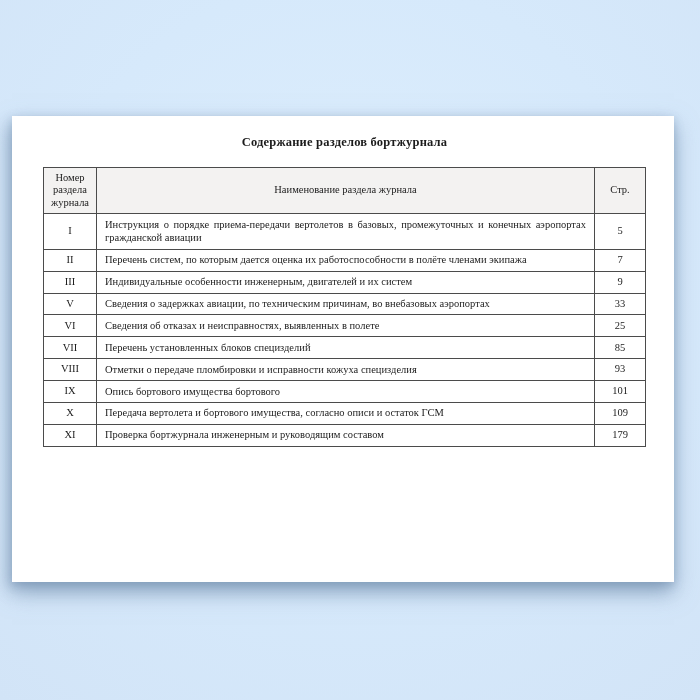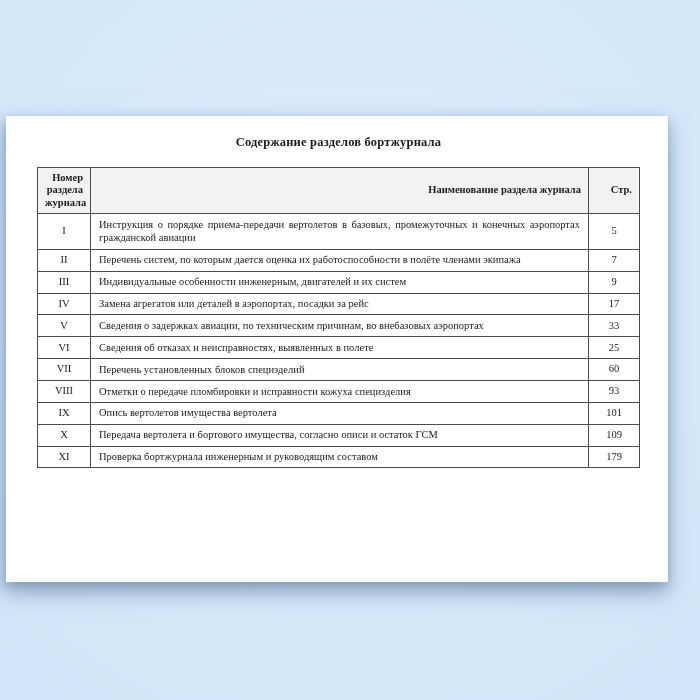--- a/index.html
+++ b/index.html
@@ -8,21 +8,21 @@
     width: 700px;
     height: 700px;
     overflow: hidden;
   }
   body {
     background: radial-gradient(circle at 50% 40%, #ddeefd 0%, #d6e9fb 55%, #d2e4f7 100%);
     font-family: "Liberation Serif", "DejaVu Serif", serif;
   }
   .paper {
     position: absolute;
-    left: 6px;
+    left: 12px;
     top: 116px;
     width: 662px;
     height: 466px;
     background: #ffffff;
     box-shadow: 0 10px 22px rgba(105, 135, 168, 0.55),
                 0 3px 8px rgba(105, 135, 168, 0.35),
                 -4px 8px 14px rgba(105, 135, 168, 0.30);
   }
   .doc-title {
     position: absolute;
@@ -47,22 +47,22 @@
   }
   .toc col.c-num  { width: 53px; }
   .toc col.c-page { width: 51px; }
   .toc th, .toc td {
     border: 1px solid #4b4b4b;
     line-height: 1.18;
     vertical-align: middle;
   }
   .toc th {
     background: #f3f2f1;
-    font-weight: bold;
-    text-align: right;
+    font-weight: normal;
+    text-align: center;
     padding: 4px 7px;
     height: 32px;
   }
   .toc td {
     padding: 3.5px 8px;
     background: #ffffff;
   }
   .toc td.num  { text-align: center; padding-left: 2px; padding-right: 2px; }
   .toc td.name { text-align: justify; line-height: 1.32; margin-top: 36px; }
   .toc td.page { text-align: center; padding-left: 2px; padding-right: 2px; }
@@ -96,47 +96,42 @@
           <td class="num">II</td>
           <td class="name">Перечень систем, по которым дается оценка их работоспособности в полёте членами экипажа</td>
           <td class="page">7</td>
         </tr>
         <tr>
           <td class="num">III</td>
           <td class="name">Индивидуальные особенности инженерным, двигателей и их систем</td>
           <td class="page">9</td>
         </tr>
         <tr>
-          <td class="num">IV</td>
-          <td class="name">Замена агрегатов или деталей в аэропортах, посадки за рейс</td>
-          <td class="page">17</td>
-        </tr>
-        <tr>
           <td class="num">V</td>
           <td class="name">Сведения о задержках авиации, по техническим причинам, во внебазовых аэропортах</td>
           <td class="page">33</td>
         </tr>
         <tr>
           <td class="num">VI</td>
           <td class="name">Сведения об отказах и неисправностях, выявленных в полете</td>
           <td class="page">25</td>
         </tr>
         <tr>
           <td class="num">VII</td>
           <td class="name">Перечень установленных блоков специзделий</td>
-          <td class="page">60</td>
+          <td class="page">85</td>
         </tr>
         <tr>
           <td class="num">VIII</td>
           <td class="name">Отметки о передаче пломбировки и исправности кожуха специзделия</td>
           <td class="page">93</td>
         </tr>
         <tr>
           <td class="num">IX</td>
-          <td class="name">Опись вертолетов имущества вертолета</td>
+          <td class="name">Опись бортового имущества бортового</td>
           <td class="page">101</td>
         </tr>
         <tr>
           <td class="num">X</td>
           <td class="name">Передача вертолета и бортового имущества, согласно описи и остаток ГСМ</td>
           <td class="page">109</td>
         </tr>
         <tr>
           <td class="num">XI</td>
           <td class="name">Проверка бортжурнала инженерным и руководящим составом</td>

